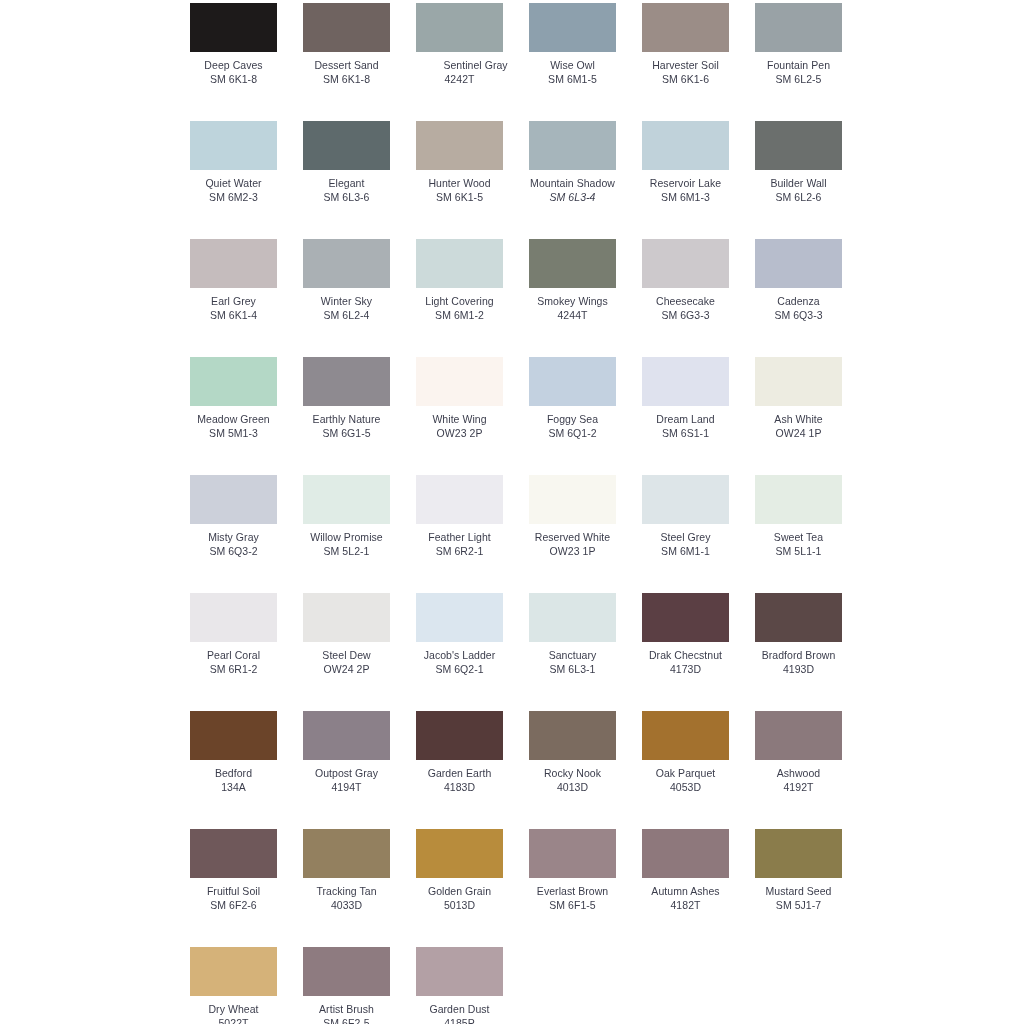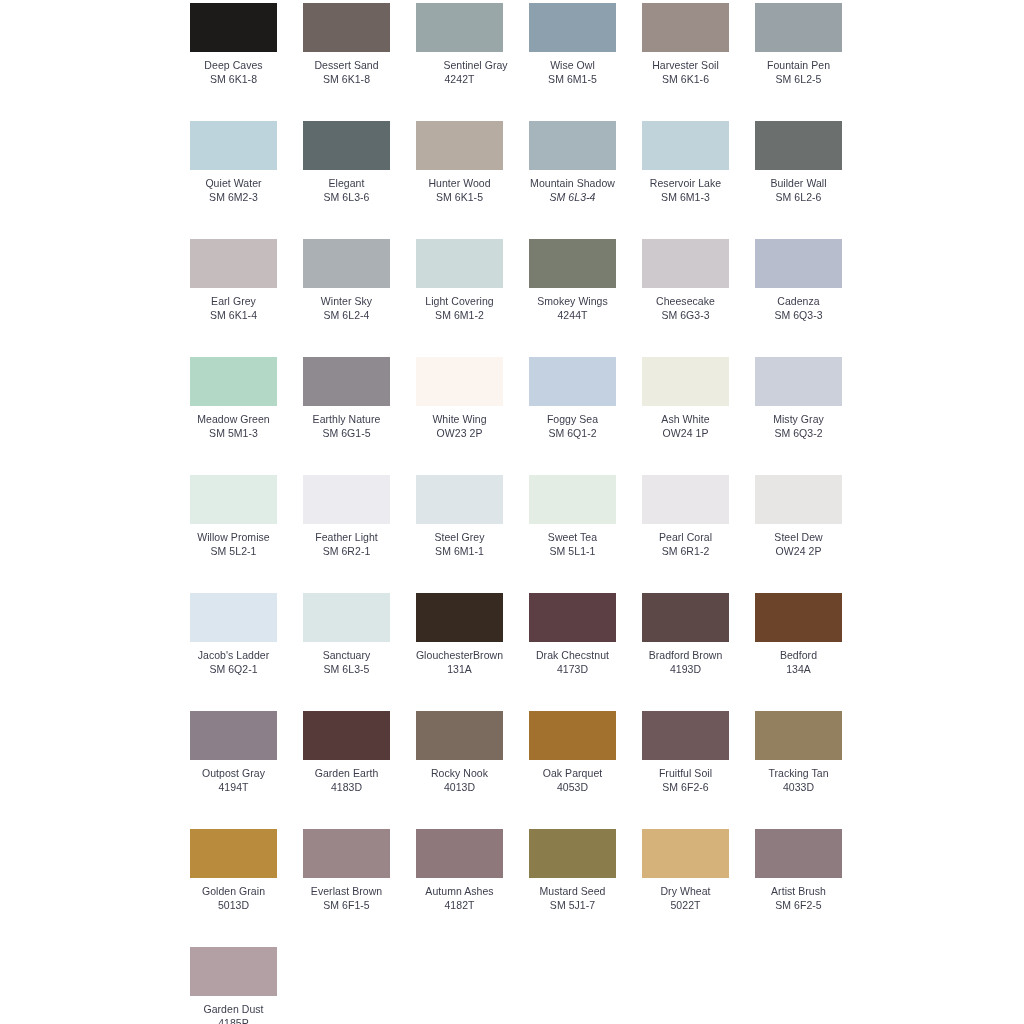--- a/index.html
+++ b/index.html
@@ -171,40 +171,50 @@
         <div class="swatch-chip" style="background-color: rgb(251, 244, 239);"></div>
         <div class="swatch-name" style="color: rgb(59, 61, 76);">White Wing</div>
         <div class="swatch-code" style="color: rgb(59, 61, 76);">OW23 2P</div>
       </div>
       <div class="swatch-cell">
         <div class="swatch-chip" style="background-color: rgb(195, 209, 224);"></div>
         <div class="swatch-name" style="color: rgb(59, 61, 76);">Foggy Sea</div>
         <div class="swatch-code" style="color: rgb(59, 61, 76);">SM 6Q1-2</div>
       </div>
       <div class="swatch-cell">
+        <div class="swatch-chip" style="background-color: rgb(223, 226, 238);"></div>
+        <div class="swatch-name" style="color: rgb(59, 61, 76);">Dream Land</div>
+        <div class="swatch-code" style="color: rgb(59, 61, 76);">SM 6S1-1</div>
+      </div>
+      <div class="swatch-cell">
         <div class="swatch-chip" style="background-color: rgb(237, 236, 225);"></div>
         <div class="swatch-name" style="color: rgb(59, 61, 76);">Ash White</div>
         <div class="swatch-code" style="color: rgb(59, 61, 76);">OW24 1P</div>
       </div>
       <div class="swatch-cell">
         <div class="swatch-chip" style="background-color: rgb(204, 208, 218);"></div>
         <div class="swatch-name" style="color: rgb(59, 61, 76);">Misty Gray</div>
         <div class="swatch-code" style="color: rgb(59, 61, 76);">SM 6Q3-2</div>
       </div>
       <div class="swatch-cell">
         <div class="swatch-chip" style="background-color: rgb(224, 236, 230);"></div>
         <div class="swatch-name" style="color: rgb(59, 61, 76);">Willow Promise</div>
         <div class="swatch-code" style="color: rgb(59, 61, 76);">SM 5L2-1</div>
       </div>
       <div class="swatch-cell">
         <div class="swatch-chip" style="background-color: rgb(236, 235, 240);"></div>
         <div class="swatch-name" style="color: rgb(59, 61, 76);">Feather Light</div>
         <div class="swatch-code" style="color: rgb(59, 61, 76);">SM 6R2-1</div>
       </div>
       <div class="swatch-cell">
+        <div class="swatch-chip" style="background-color: rgb(248, 247, 240);"></div>
+        <div class="swatch-name" style="color: rgb(59, 61, 76);">Reserved White</div>
+        <div class="swatch-code" style="color: rgb(59, 61, 76);">OW23 1P</div>
+      </div>
+      <div class="swatch-cell">
         <div class="swatch-chip" style="background-color: rgb(221, 229, 232);"></div>
         <div class="swatch-name" style="color: rgb(59, 61, 76);">Steel Grey</div>
         <div class="swatch-code" style="color: rgb(59, 61, 76);">SM 6M1-1</div>
       </div>
       <div class="swatch-cell">
         <div class="swatch-chip" style="background-color: rgb(228, 237, 228);"></div>
         <div class="swatch-name" style="color: rgb(59, 61, 76);">Sweet Tea</div>
         <div class="swatch-code" style="color: rgb(59, 61, 76);">SM 5L1-1</div>
       </div>
       <div class="swatch-cell">
@@ -218,26 +228,21 @@
         <div class="swatch-code" style="color: rgb(59, 61, 76);">OW24 2P</div>
       </div>
       <div class="swatch-cell">
         <div class="swatch-chip" style="background-color: rgb(219, 230, 239);"></div>
         <div class="swatch-name" style="color: rgb(59, 61, 76);">Jacob's Ladder</div>
         <div class="swatch-code" style="color: rgb(59, 61, 76);">SM 6Q2-1</div>
       </div>
       <div class="swatch-cell">
         <div class="swatch-chip" style="background-color: rgb(219, 230, 230);"></div>
         <div class="swatch-name" style="color: rgb(59, 61, 76);">Sanctuary</div>
-        <div class="swatch-code" style="color: rgb(59, 61, 76);">SM 6L3-5</div>
-      </div>
-      <div class="swatch-cell">
-        <div class="swatch-chip" style="background-color: rgb(55, 42, 32);"></div>
-        <div class="swatch-name" style="color: rgb(59, 61, 76);">GlouchesterBrown</div>
-        <div class="swatch-code" style="color: rgb(59, 61, 76);">131A</div>
+        <div class="swatch-code" style="color: rgb(59, 61, 76);">SM 6L3-1</div>
       </div>
       <div class="swatch-cell">
         <div class="swatch-chip" style="background-color: rgb(91, 63, 68);"></div>
         <div class="swatch-name" style="color: rgb(59, 61, 76);">Drak Checstnut</div>
         <div class="swatch-code" style="color: rgb(59, 61, 76);">4173D</div>
       </div>
       <div class="swatch-cell">
         <div class="swatch-chip" style="background-color: rgb(91, 72, 71);"></div>
         <div class="swatch-name" style="color: rgb(59, 61, 76);">Bradford Brown</div>
         <div class="swatch-code" style="color: rgb(59, 61, 76);">4193D</div>
@@ -259,20 +264,25 @@
       </div>
       <div class="swatch-cell">
         <div class="swatch-chip" style="background-color: rgb(123, 107, 95);"></div>
         <div class="swatch-name" style="color: rgb(59, 61, 76);">Rocky Nook</div>
         <div class="swatch-code" style="color: rgb(59, 61, 76);">4013D</div>
       </div>
       <div class="swatch-cell">
         <div class="swatch-chip" style="background-color: rgb(163, 113, 46);"></div>
         <div class="swatch-name" style="color: rgb(59, 61, 76);">Oak Parquet</div>
         <div class="swatch-code" style="color: rgb(59, 61, 76);">4053D</div>
+      </div>
+      <div class="swatch-cell">
+        <div class="swatch-chip" style="background-color: rgb(139, 121, 124);"></div>
+        <div class="swatch-name" style="color: rgb(59, 61, 76);">Ashwood</div>
+        <div class="swatch-code" style="color: rgb(59, 61, 76);">4192T</div>
       </div>
       <div class="swatch-cell">
         <div class="swatch-chip" style="background-color: rgb(111, 88, 90);"></div>
         <div class="swatch-name" style="color: rgb(59, 61, 76);">Fruitful Soil</div>
         <div class="swatch-code" style="color: rgb(59, 61, 76);">SM 6F2-6</div>
       </div>
       <div class="swatch-cell">
         <div class="swatch-chip" style="background-color: rgb(147, 128, 95);"></div>
         <div class="swatch-name" style="color: rgb(59, 61, 76);">Tracking Tan</div>
         <div class="swatch-code" style="color: rgb(59, 61, 76);">4033D</div>

